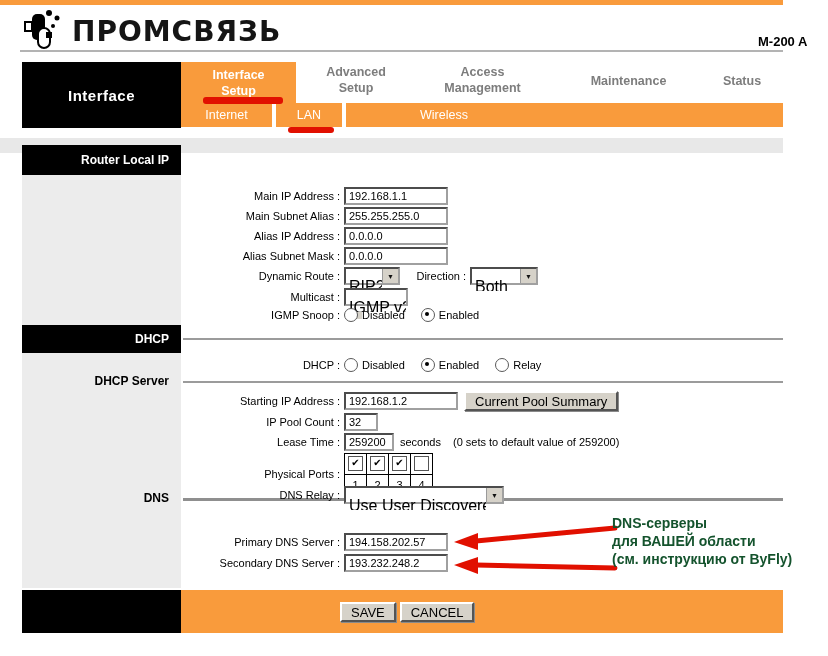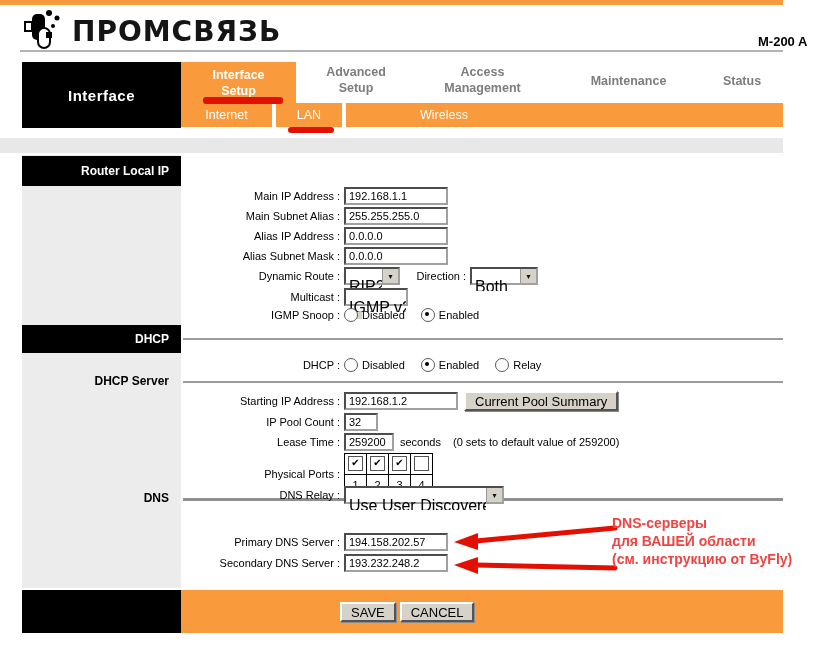--- a/index.html
+++ b/index.html
@@ -36,21 +36,21 @@
 
   .redmark { background:#e11000; border-radius:3px; }
   .redmark.m1 { left:203px; top:97px; width:80px; height:7px; }
   .redmark.m2 { left:288px; top:127px; width:46px; height:6px; }
 
   
   .grayband { left:0; top:138px; width:783px; height:15px; background:#e8e8e8; }
   .sidebar { left:22px; top:155px; width:159px; height:433px; background:#ececec; }
   .secblack { left:22px; width:159px; background:#000; color:#fff; font-weight:bold; font-size:12px;
     display:flex; align-items:center; justify-content:flex-end; padding-right:12px; box-sizing:border-box; }
-  .sec-rlip { top:156px; height:30px; }
+  .sec-rlip { top:145px; height:30px; }
   .sec-dhcp { top:325px; height:28px; }
   .secgray { left:22px; width:147px; font-weight:bold; font-size:12px; text-align:right; }
   .sec-dhcpsrv { top:374px; }
   .sec-dns { top:491px; }
   .secline { left:183px; width:600px; background:#9b9b9b; }
   .line1 { top:338px; height:2px; }
   .line2 { top:381px; height:2px; }
   .line3 { top:498px; height:3px; background:#8f8f8f; }
 
   
@@ -77,21 +77,21 @@
   .ports { border-collapse:collapse; }
   .ports td { border:1px solid #000; width:21px; height:20px; text-align:center; vertical-align:middle; padding:0; background:#fff; }
   .cb { width:13px; height:13px; border:1px solid #555; background:#fff; display:inline-block;
     line-height:12px; font-size:10px; text-align:center; vertical-align:middle; }
   .cb.checked::before { content:"\2714"; }
 
   .dirlabel { display:inline-block; width:62px; text-align:right; margin-left:4px; margin-right:4px; }
   .sfx { margin-left:6px; } .note { margin-left:12px; }
 
   
-  .ann-text { left:612px; top:514px; width:210px; color:#ef4444; font-weight:bold; font-size:14px; line-height:18px; font-family:"Liberation Sans",sans-serif; }
+  .ann-text { left:612px; top:514px; width:210px; color:#14532d; font-weight:bold; font-size:14px; line-height:18px; font-family:"Liberation Sans",sans-serif; }
   .ann-arrows { left:450px; top:520px; }
 
   
   .foot-black { left:22px; top:590px; width:159px; height:43px; background:#000; }
   .foot-orange { left:181px; top:590px; width:602px; height:43px; background:#f99b3c; }
   .foot-btns { left:340px; top:602px; display:flex; gap:4px; }
 </style>
 </head>
 <body>
 

